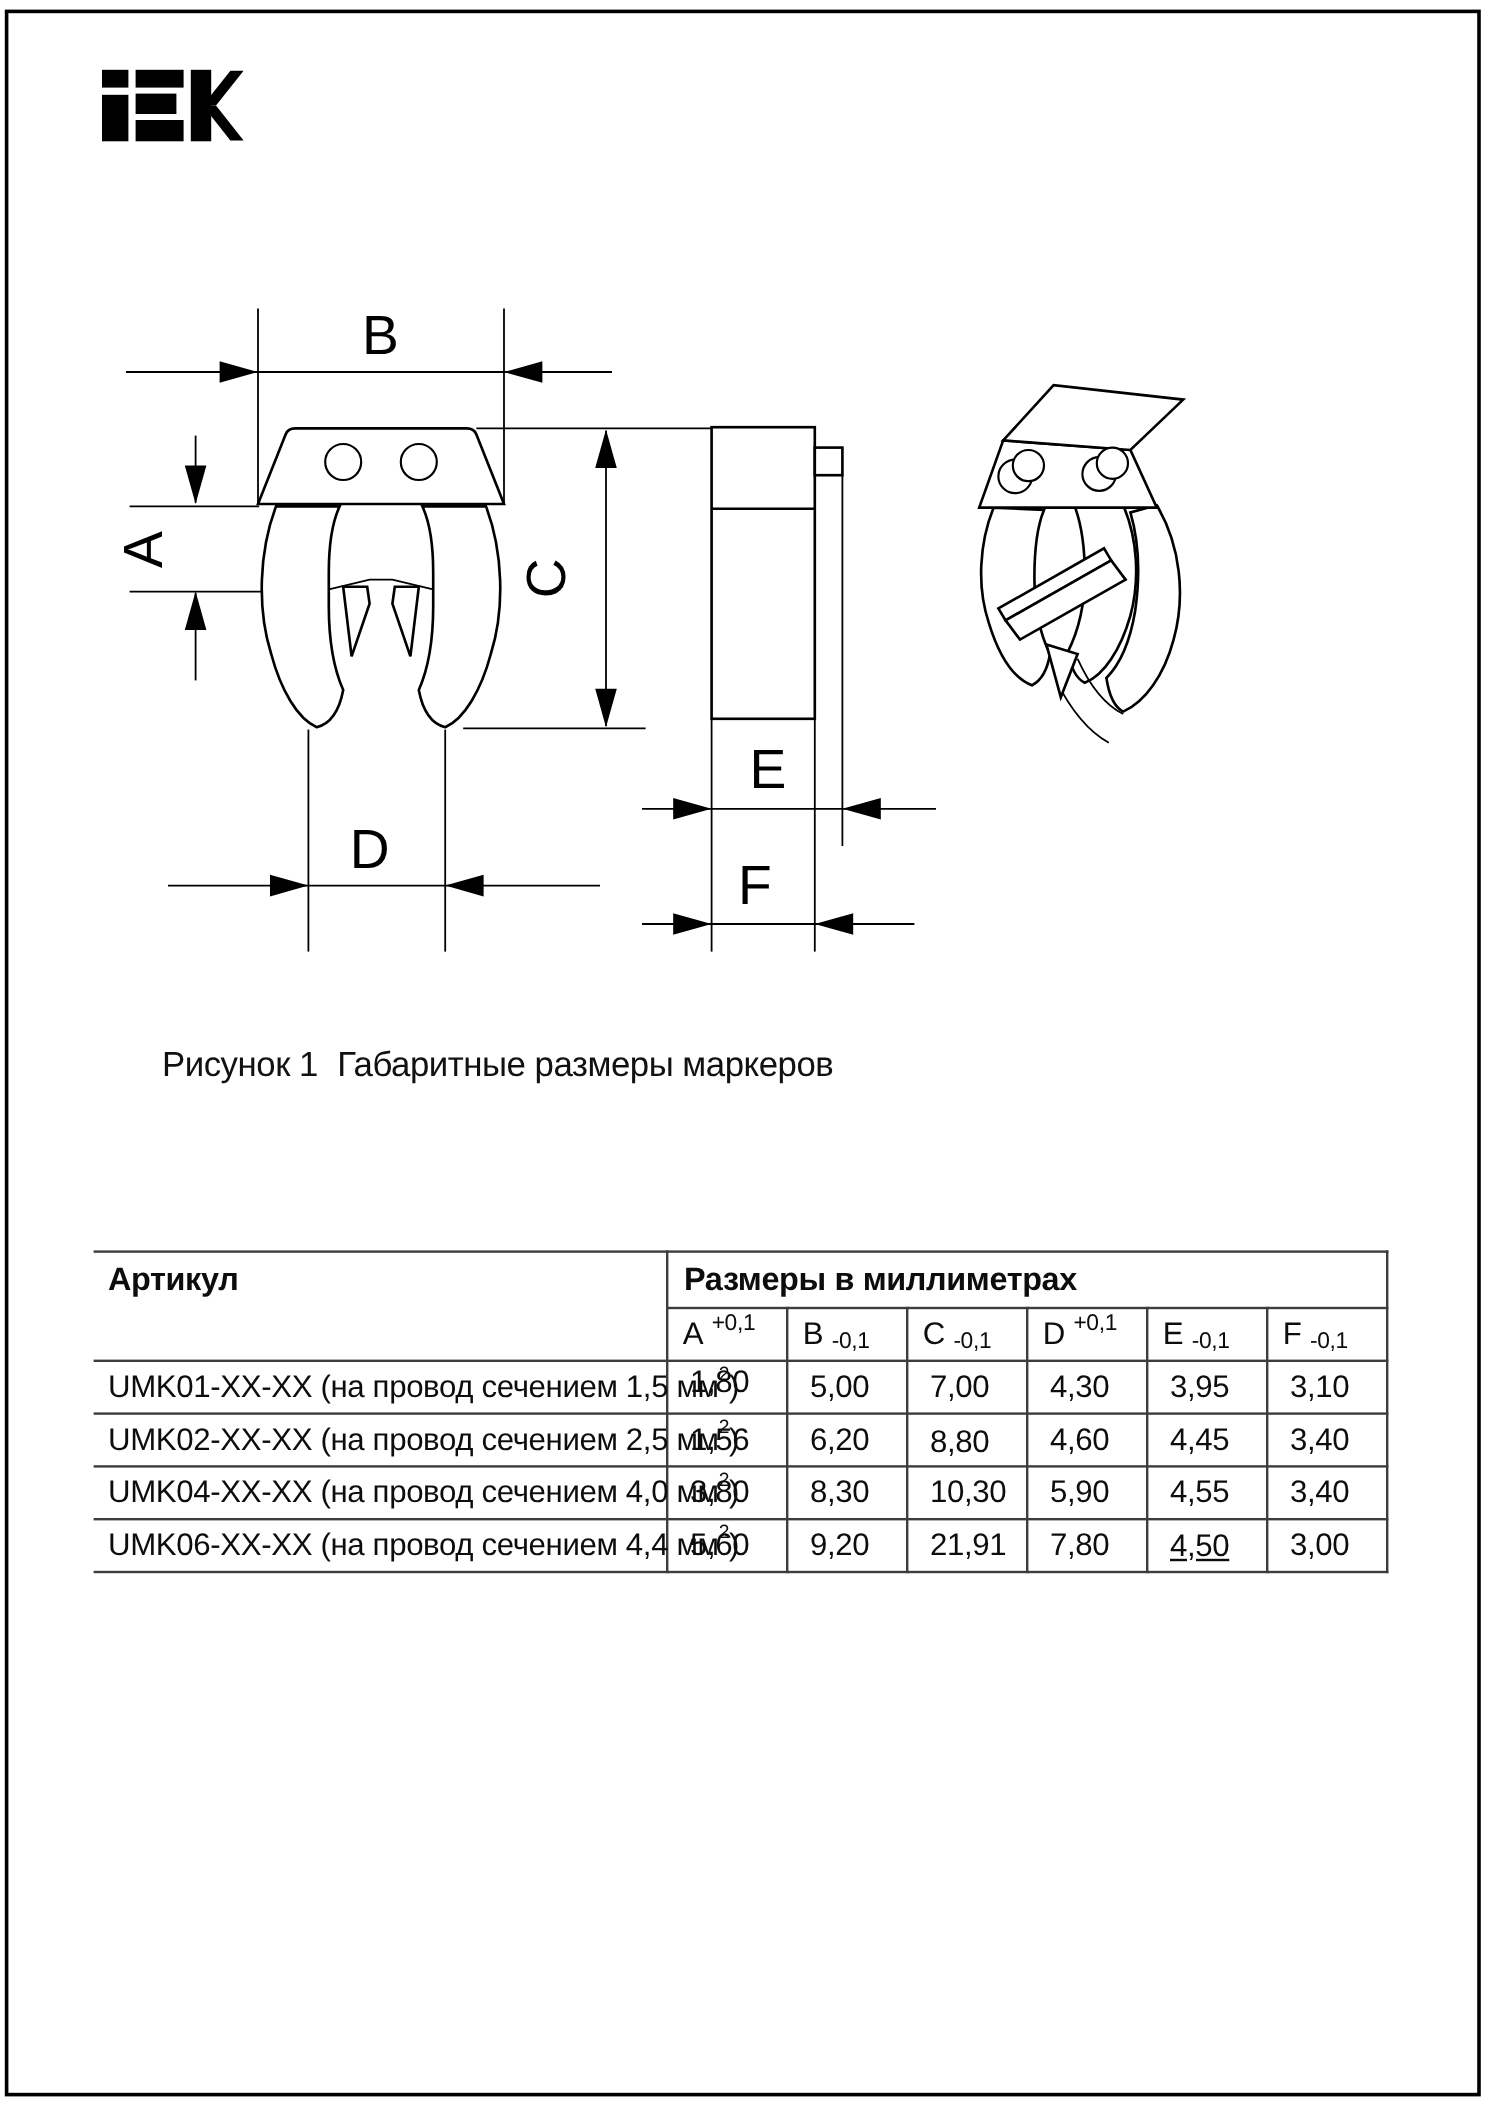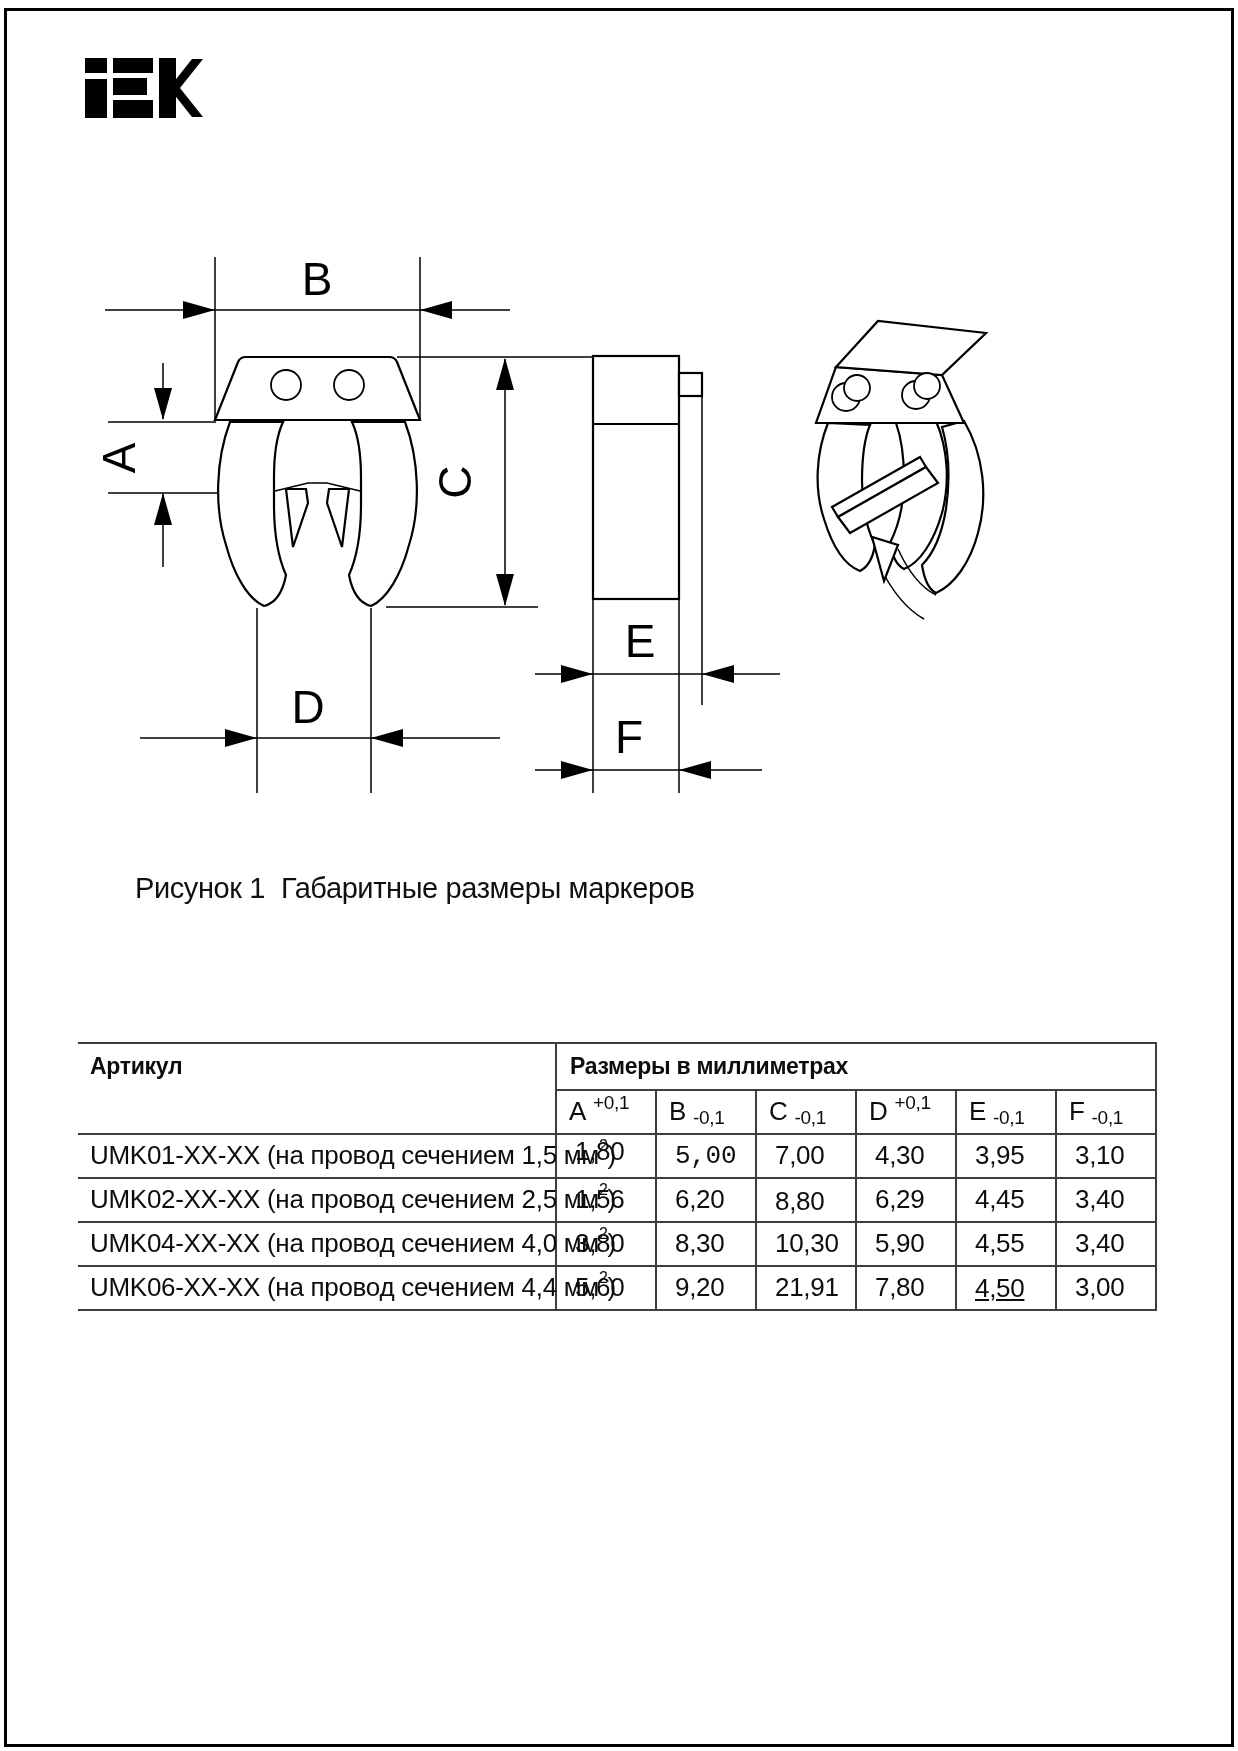--- a/index.html
+++ b/index.html
@@ -16,21 +16,21 @@
   .caption{
     position:absolute;left:135px;top:872px;font-size:29px;letter-spacing:-0.4px;
     white-space:nowrap;color:#111;
   }
   .caption .cap-num{margin-right:16px;}
   
   .dim-table{position:absolute;left:78px;top:1042px;width:1079px;height:269px;letter-spacing:-0.3px;}
   .hl{position:absolute;height:2px;background:#3d3d3d;}
   .vl{position:absolute;width:2px;background:#3d3d3d;}
   .cell{position:absolute;display:flex;align-items:center;font-size:26px;white-space:nowrap;}
-  .cell.bold{font-weight:700;font-size:23px;}
+  .cell.bold{font-weight:700;font-size:27px;}
   .tol{font-size:19px;margin-left:7px;position:relative;}
   .tol.sup{top:-8px;}
   .tol.sub{top:7px;}
   .art-sup{font-size:16px;position:relative;top:-9px;}
   
   .outline{fill:#ffffff;stroke:#000;stroke-width:2.2px;}
   .thin{fill:none;stroke:#000;stroke-width:1.5px;}
   .arrow{fill:#000;stroke:none;}
   .dimtext{font-family:"Liberation Sans",sans-serif;font-size:46px;fill:#000;}
 </style>
@@ -192,35 +192,35 @@
     <span>F</span>
       <span class="tol sub">-0,1</span>
   </div>
 
   <div class="cell" style="left:12px;top:91px;height:44px;">
     <span>UMK01-XX-XX (на провод сечением 1,5 мм</span>
       <span class="art-sup">2</span>
       <span>)</span>
   </div>
   <div class="cell" style="left:497px;top:91px;height:36px;">1,80</div>
-  <div class="cell" style="left:597px;top:91px;height:45px;font-family:Liberation Mono, monospace;">5,00</div>
+  <div class="cell" style="left:597px;top:91px;height:45px;">5,00</div>
   <div class="cell" style="left:697px;top:91px;height:44px;">7,00</div>
   <div class="cell" style="left:797px;top:91px;height:44px;">4,30</div>
   <div class="cell" style="left:897px;top:91px;height:44px;">3,95</div>
   <div class="cell" style="left:997px;top:91px;height:44px;">3,10</div>
 
   <div class="cell" style="left:12px;top:135px;height:44px;">
     <span>UMK02-XX-XX (на провод сечением 2,5 мм</span>
       <span class="art-sup">2</span>
       <span>)</span>
   </div>
   <div class="cell" style="left:497px;top:135px;height:44px;">1,56</div>
   <div class="cell" style="left:597px;top:135px;height:44px;">6,20</div>
   <div class="cell" style="left:697px;top:135px;height:48px;text-align:center;">8,80</div>
-  <div class="cell" style="left:797px;top:135px;height:44px;">6,29</div>
+  <div class="cell" style="left:797px;top:135px;height:44px;">4,60</div>
   <div class="cell" style="left:897px;top:135px;height:44px;">4,45</div>
   <div class="cell" style="left:997px;top:135px;height:44px;">3,40</div>
 
   <div class="cell" style="left:12px;top:179px;height:44px;">
     <span>UMK04-XX-XX (на провод сечением 4,0 мм</span>
       <span class="art-sup">2</span>
       <span>)</span>
   </div>
   <div class="cell" style="left:497px;top:179px;height:44px;">3,80</div>
   <div class="cell" style="left:597px;top:179px;height:44px;">8,30</div>

